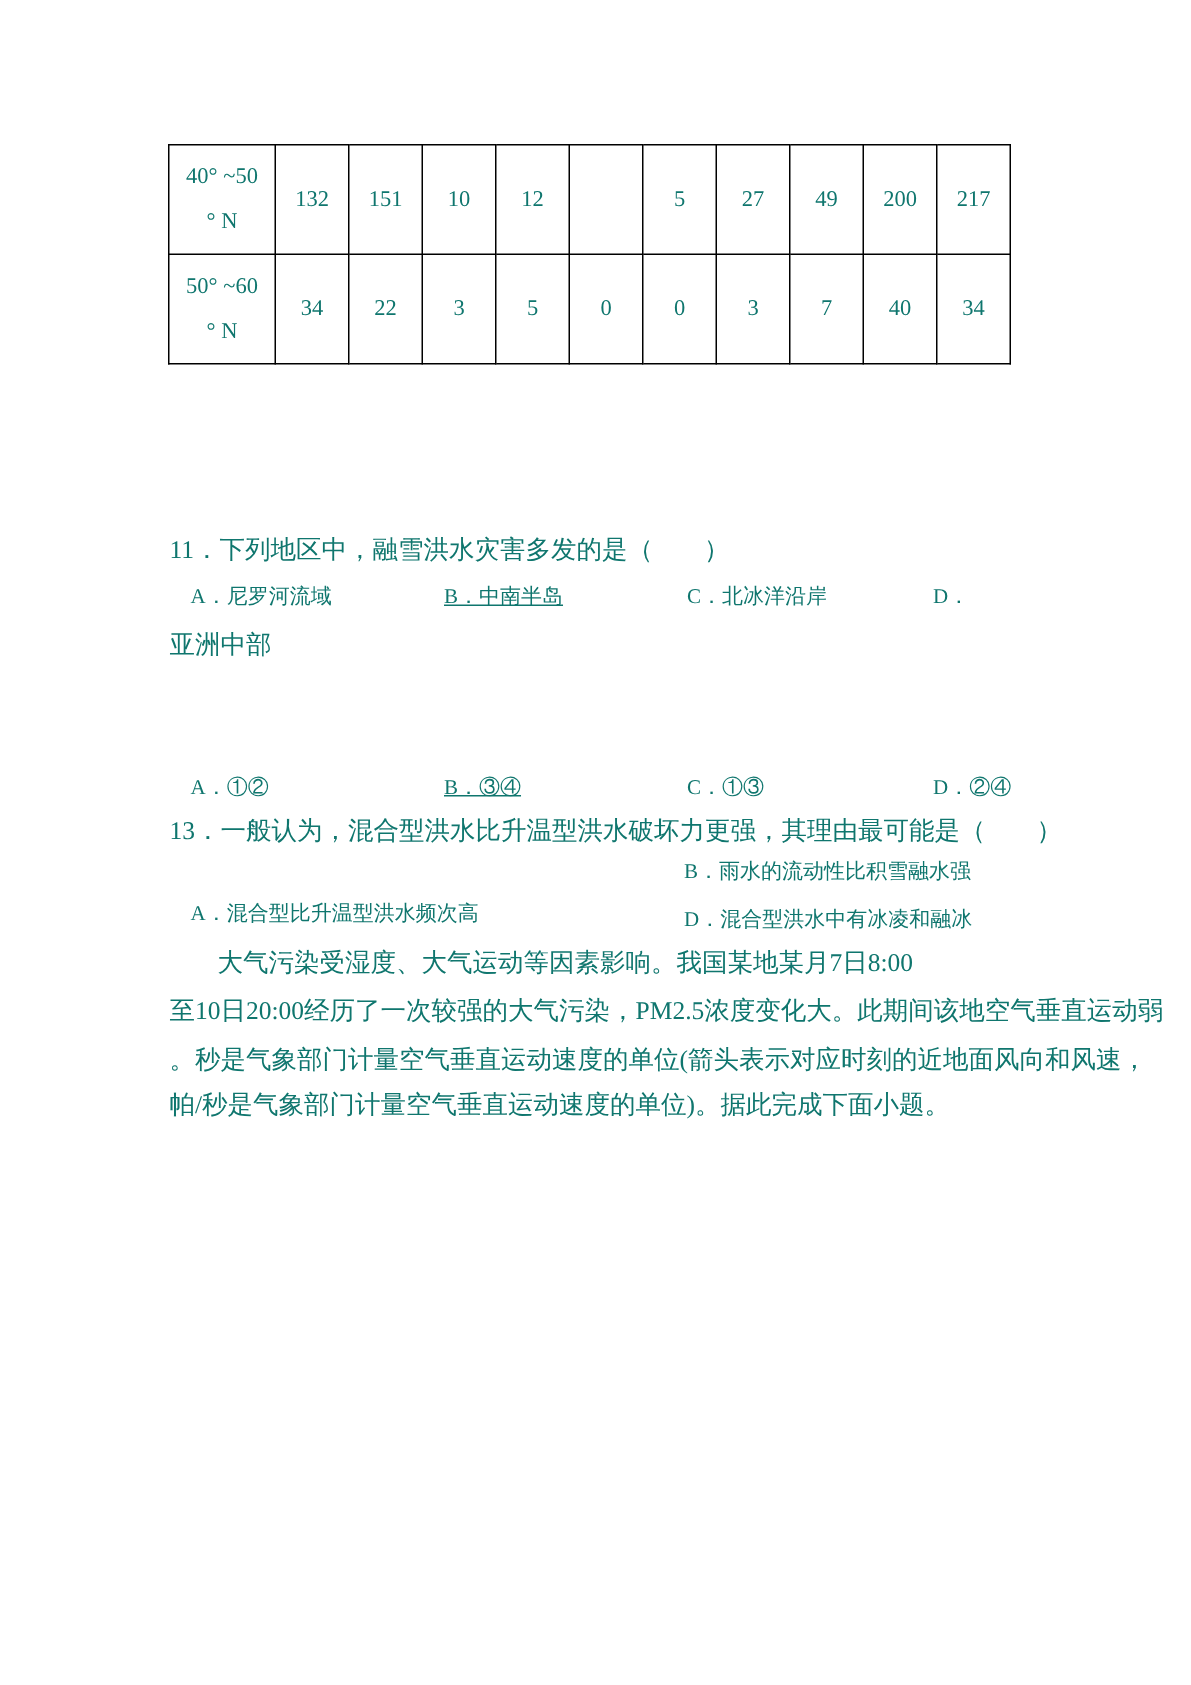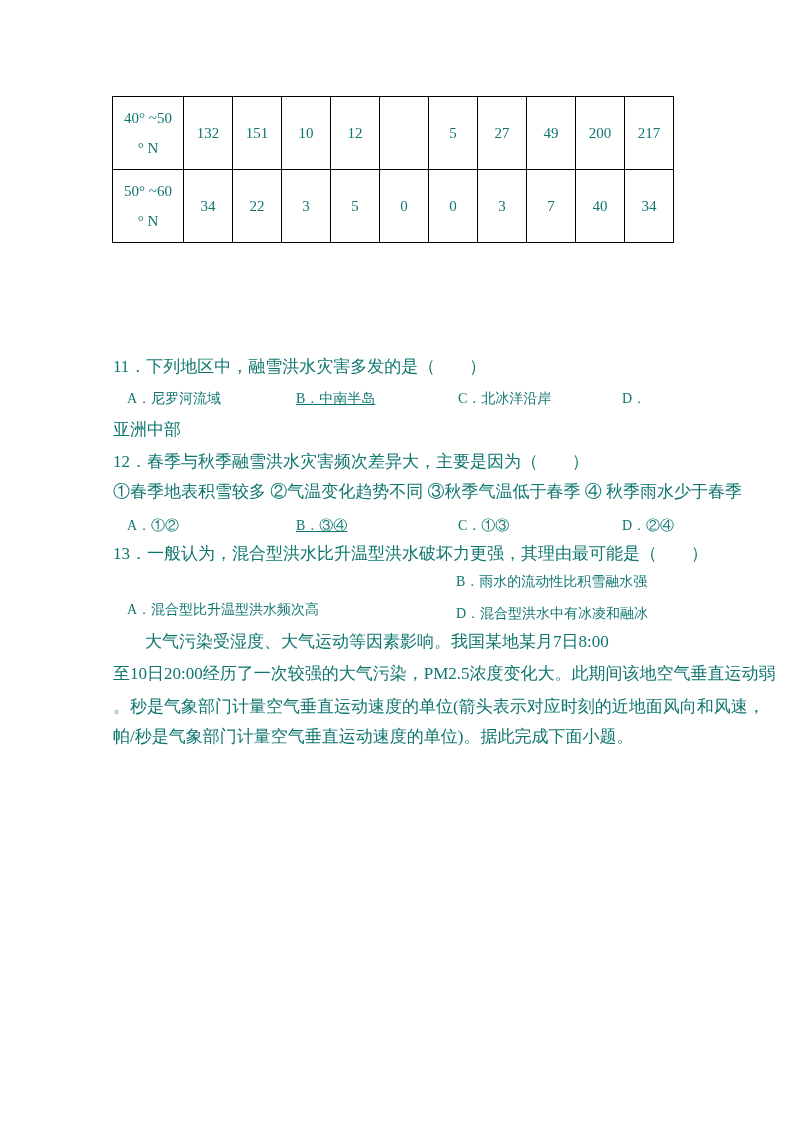--- a/index.html
+++ b/index.html
@@ -112,23 +112,21 @@
 
   <div class="optrow" style="top:388px">
     <span class="opt t0">A．尼罗河流域</span>
     <span class="opt t1">B．中南半岛</span>
     <span class="opt t2">C．北冰洋沿岸</span>
     <span class="opt t3">D．</span>
   </div>
 
   <div class="line" style="top:419px">亚洲中部</div>
 
-  <div class="line" style="top:451px">12．春季与秋季融雪洪水灾害频次差异大，主要是因为（　　）</div>
 
-  <div class="line" style="top:481px">①春季地表积雪较多 ②气温变化趋势不同 ③秋季气温低于春季 ④ 秋季雨水少于春季</div>
 
   <div class="optrow" style="top:515px">
     <span class="opt t0">A．①②</span>
     <span class="opt t1">B．③④</span>
     <span class="opt t2">C．①③</span>
     <span class="opt t3">D．②④</span>
   </div>
 
   <div class="line" style="top:543px">13．一般认为，混合型洪水比升温型洪水破坏力更强，其理由最可能是（　　）</div>
 

